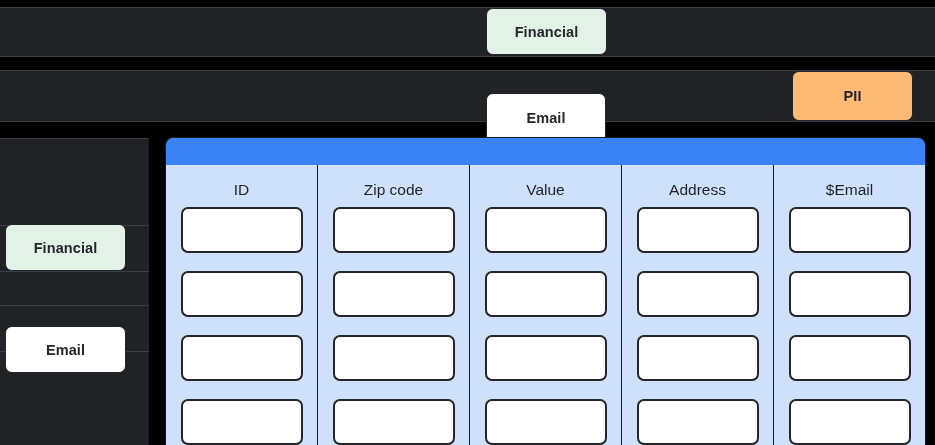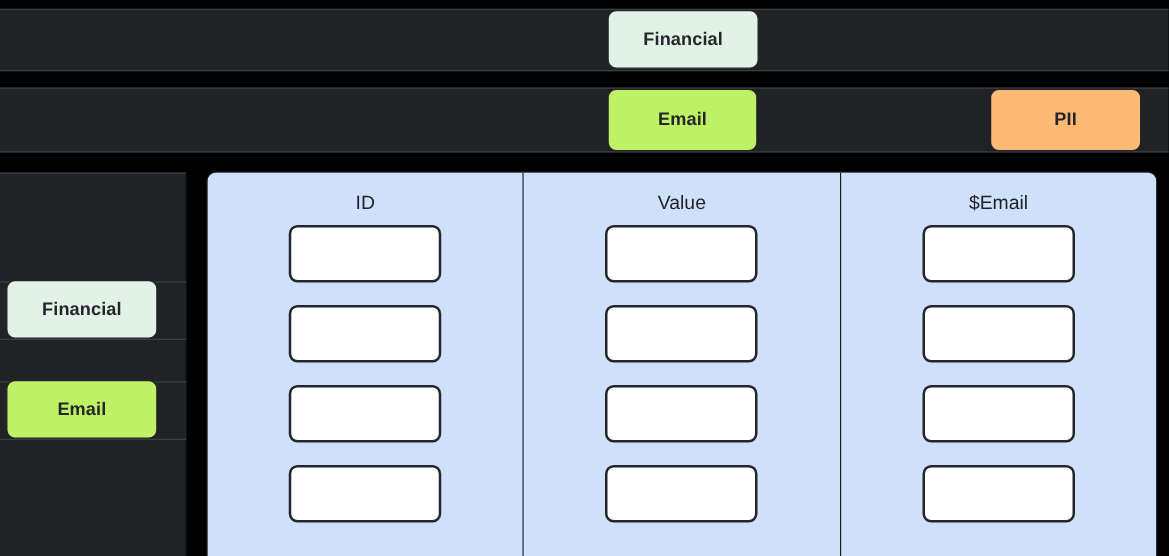--- a/index.html
+++ b/index.html
@@ -37,21 +37,21 @@
     justify-content: center;
     border-radius: 7px;
     border: 1px solid #23252b;
     font-size: 14.5px;
     font-weight: bold;
     color: #25262b;
     letter-spacing: .1px;
     white-space: nowrap;
   }
   .chip-financial { background: #e3f2e7; }
-  .chip-email     { background: #bef264; }
+  .chip-email     { background: #ffffff; margin-top: 22px; }
   .chip-pii       { background: #fdba74; }
 
   #chip-top-financial { left: 486px; top: 8px;  width: 121px; height: 47px; }
   #chip-top-email     { left: 486px; top: 71px; width: 120px; height: 50px; }
   #chip-top-pii       { left: 792px; top: 71px; width: 121px; height: 50px; }
 
   
   #sidebar {
     position: absolute;
     left: 0;
@@ -82,21 +82,22 @@
     position: absolute;
     left: 165px;
     top: 137px;
     width: 761px;
     height: 308px;
     display: flex;
     border: 1.5px solid #1a1b1f;
     border-bottom: none;
     border-radius: 8px 8px 0 0;
     overflow: hidden;
-    background: #404040;
+    background: #3b82f6;
+    align-items: flex-end;
   }
   .col {
     flex: 1 1 0;
     background: #cfe0fb;
     border-right: 1.5px solid #1a1b1f;
     display: flex;
     flex-direction: column;
     align-items: center;
     padding-top: 10px;
   }
@@ -150,31 +151,49 @@
     <div class="col">
       <div class="col-header">ID</div>
       <div class="cells">
         <div class="cell"></div>
         <div class="cell"></div>
         <div class="cell"></div>
         <div class="cell"></div>
       </div>
     </div>
 
+    <div class="col">
+      <div class="col-header">Zip code</div>
+      <div class="cells">
+        <div class="cell"></div>
+        <div class="cell"></div>
+        <div class="cell"></div>
+        <div class="cell"></div>
+      </div>
+    </div>
 
     <div class="col">
       <div class="col-header">Value</div>
       <div class="cells">
         <div class="cell"></div>
         <div class="cell"></div>
         <div class="cell"></div>
         <div class="cell"></div>
       </div>
     </div>
 
+    <div class="col">
+      <div class="col-header">Address</div>
+      <div class="cells">
+        <div class="cell"></div>
+        <div class="cell"></div>
+        <div class="cell"></div>
+        <div class="cell"></div>
+      </div>
+    </div>
 
     <div class="col">
       <div class="col-header">$Email</div>
       <div class="cells">
         <div class="cell"></div>
         <div class="cell"></div>
         <div class="cell"></div>
         <div class="cell"></div>
       </div>
     </div>

